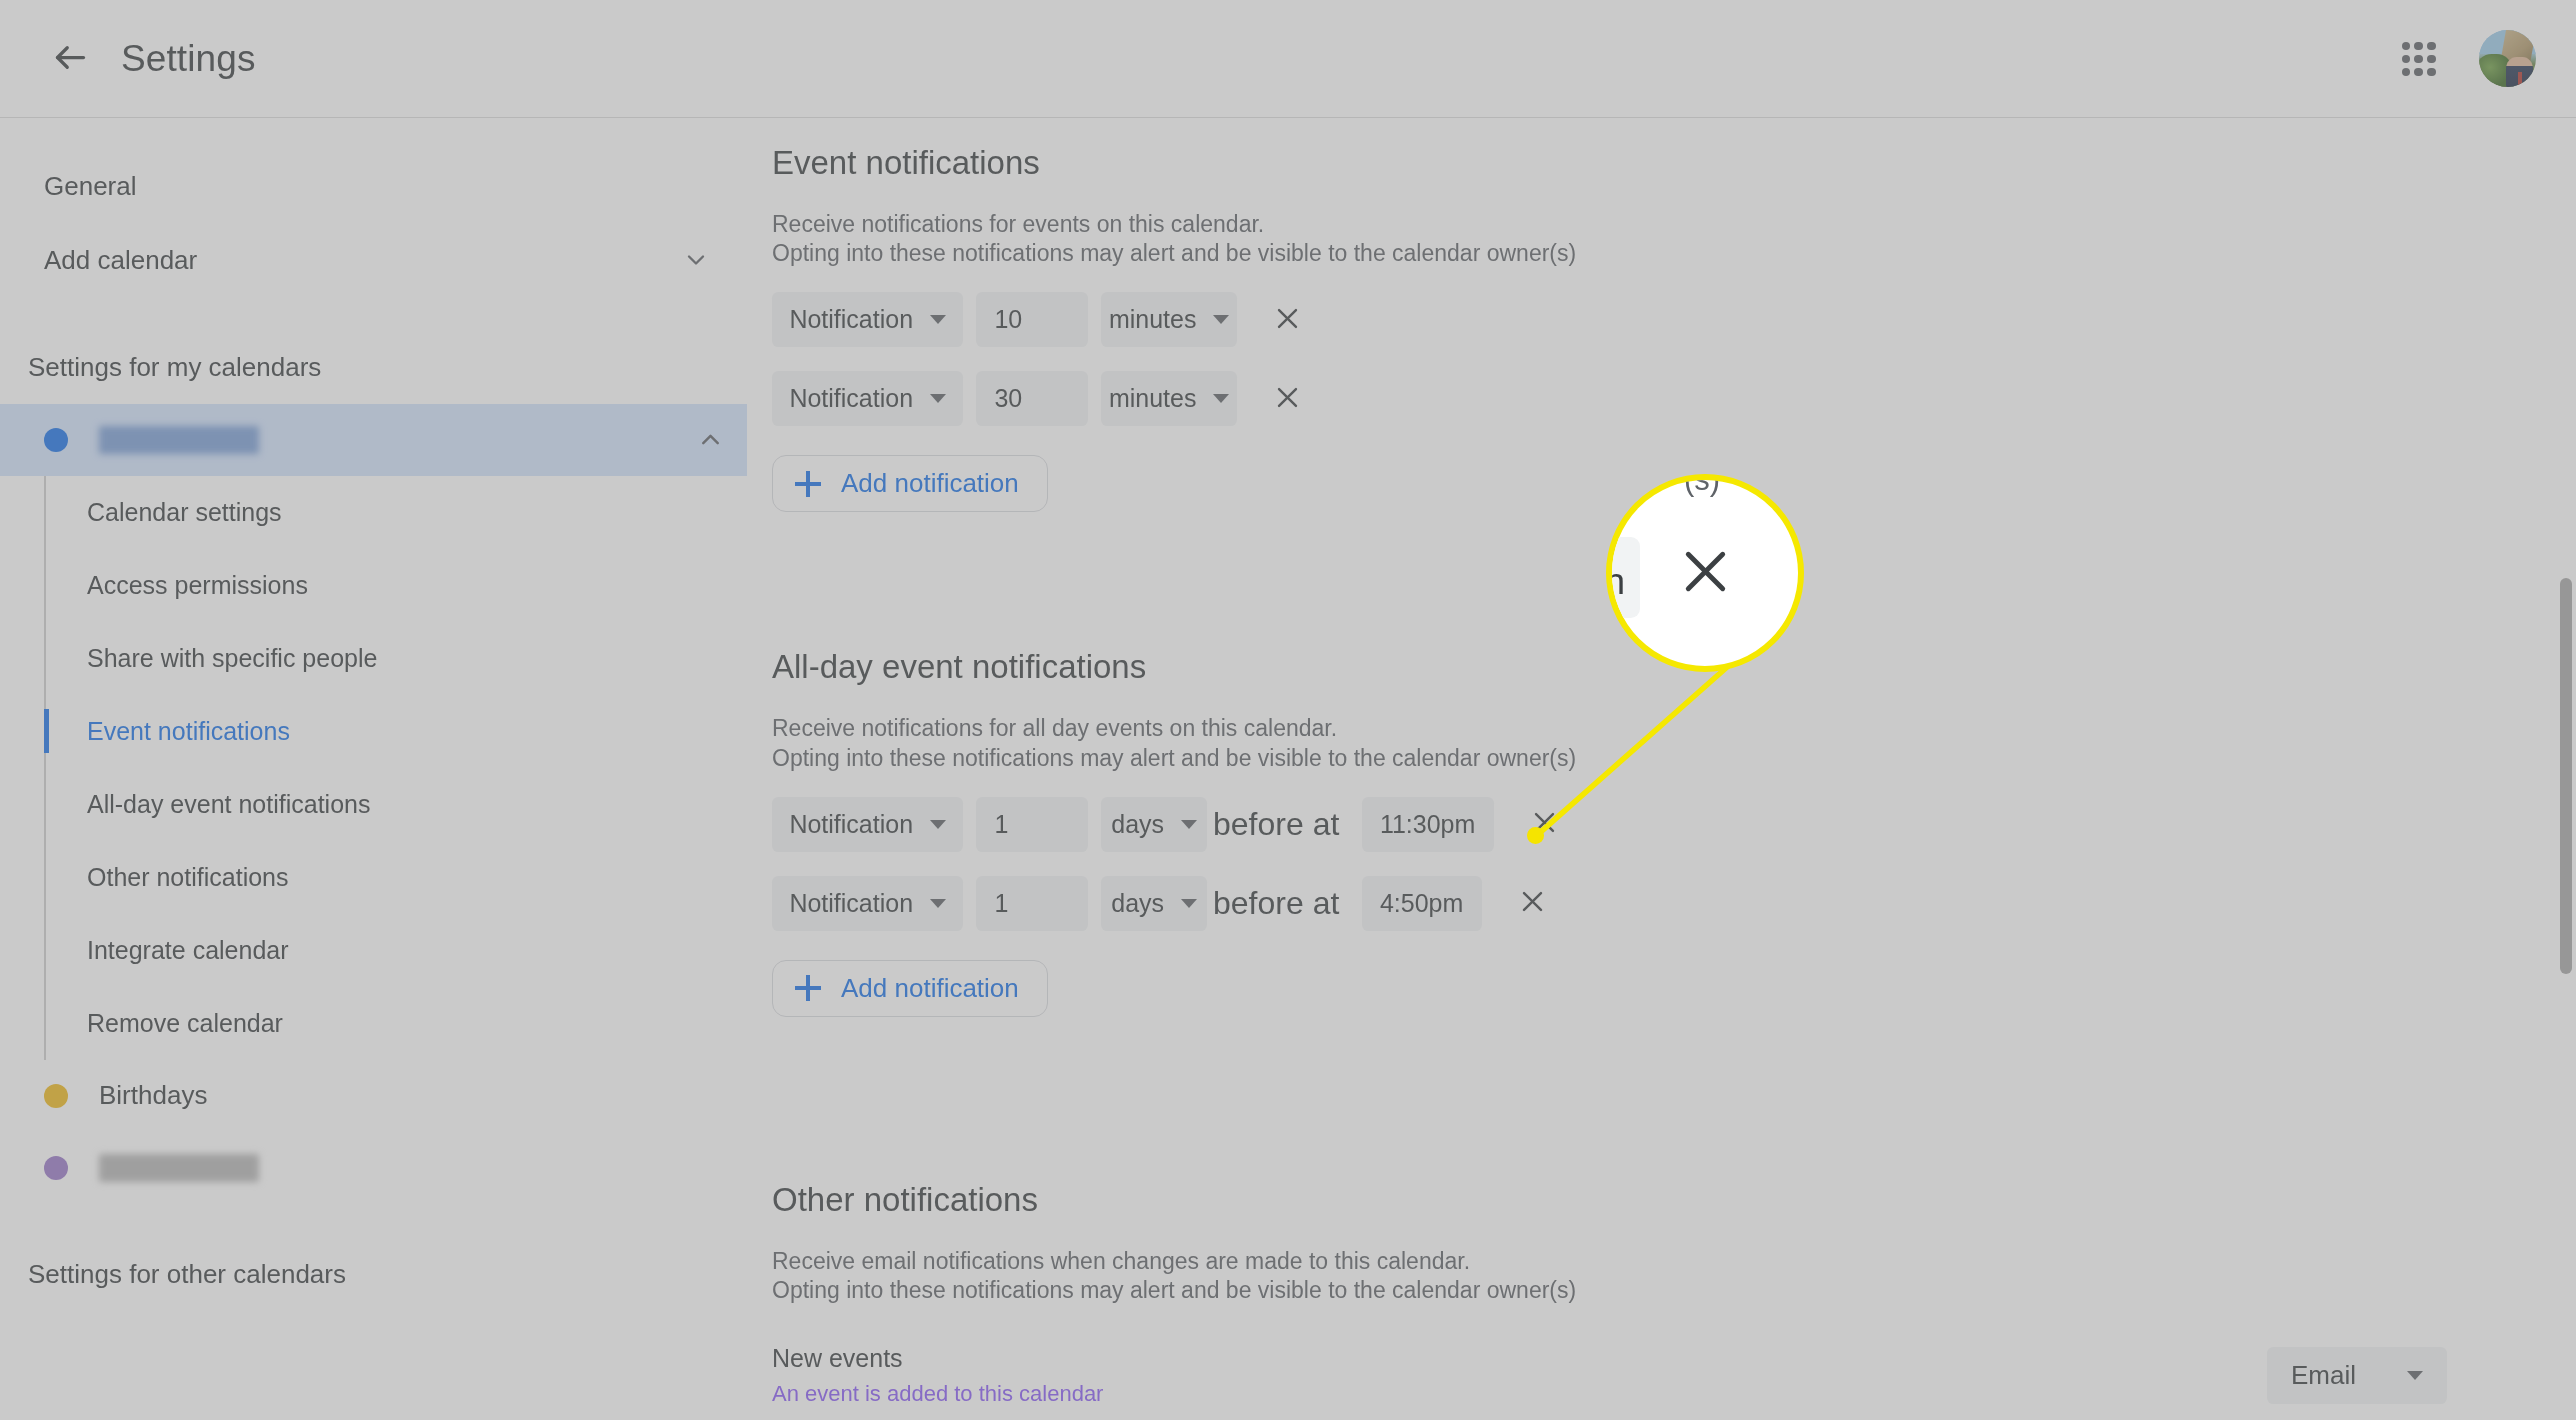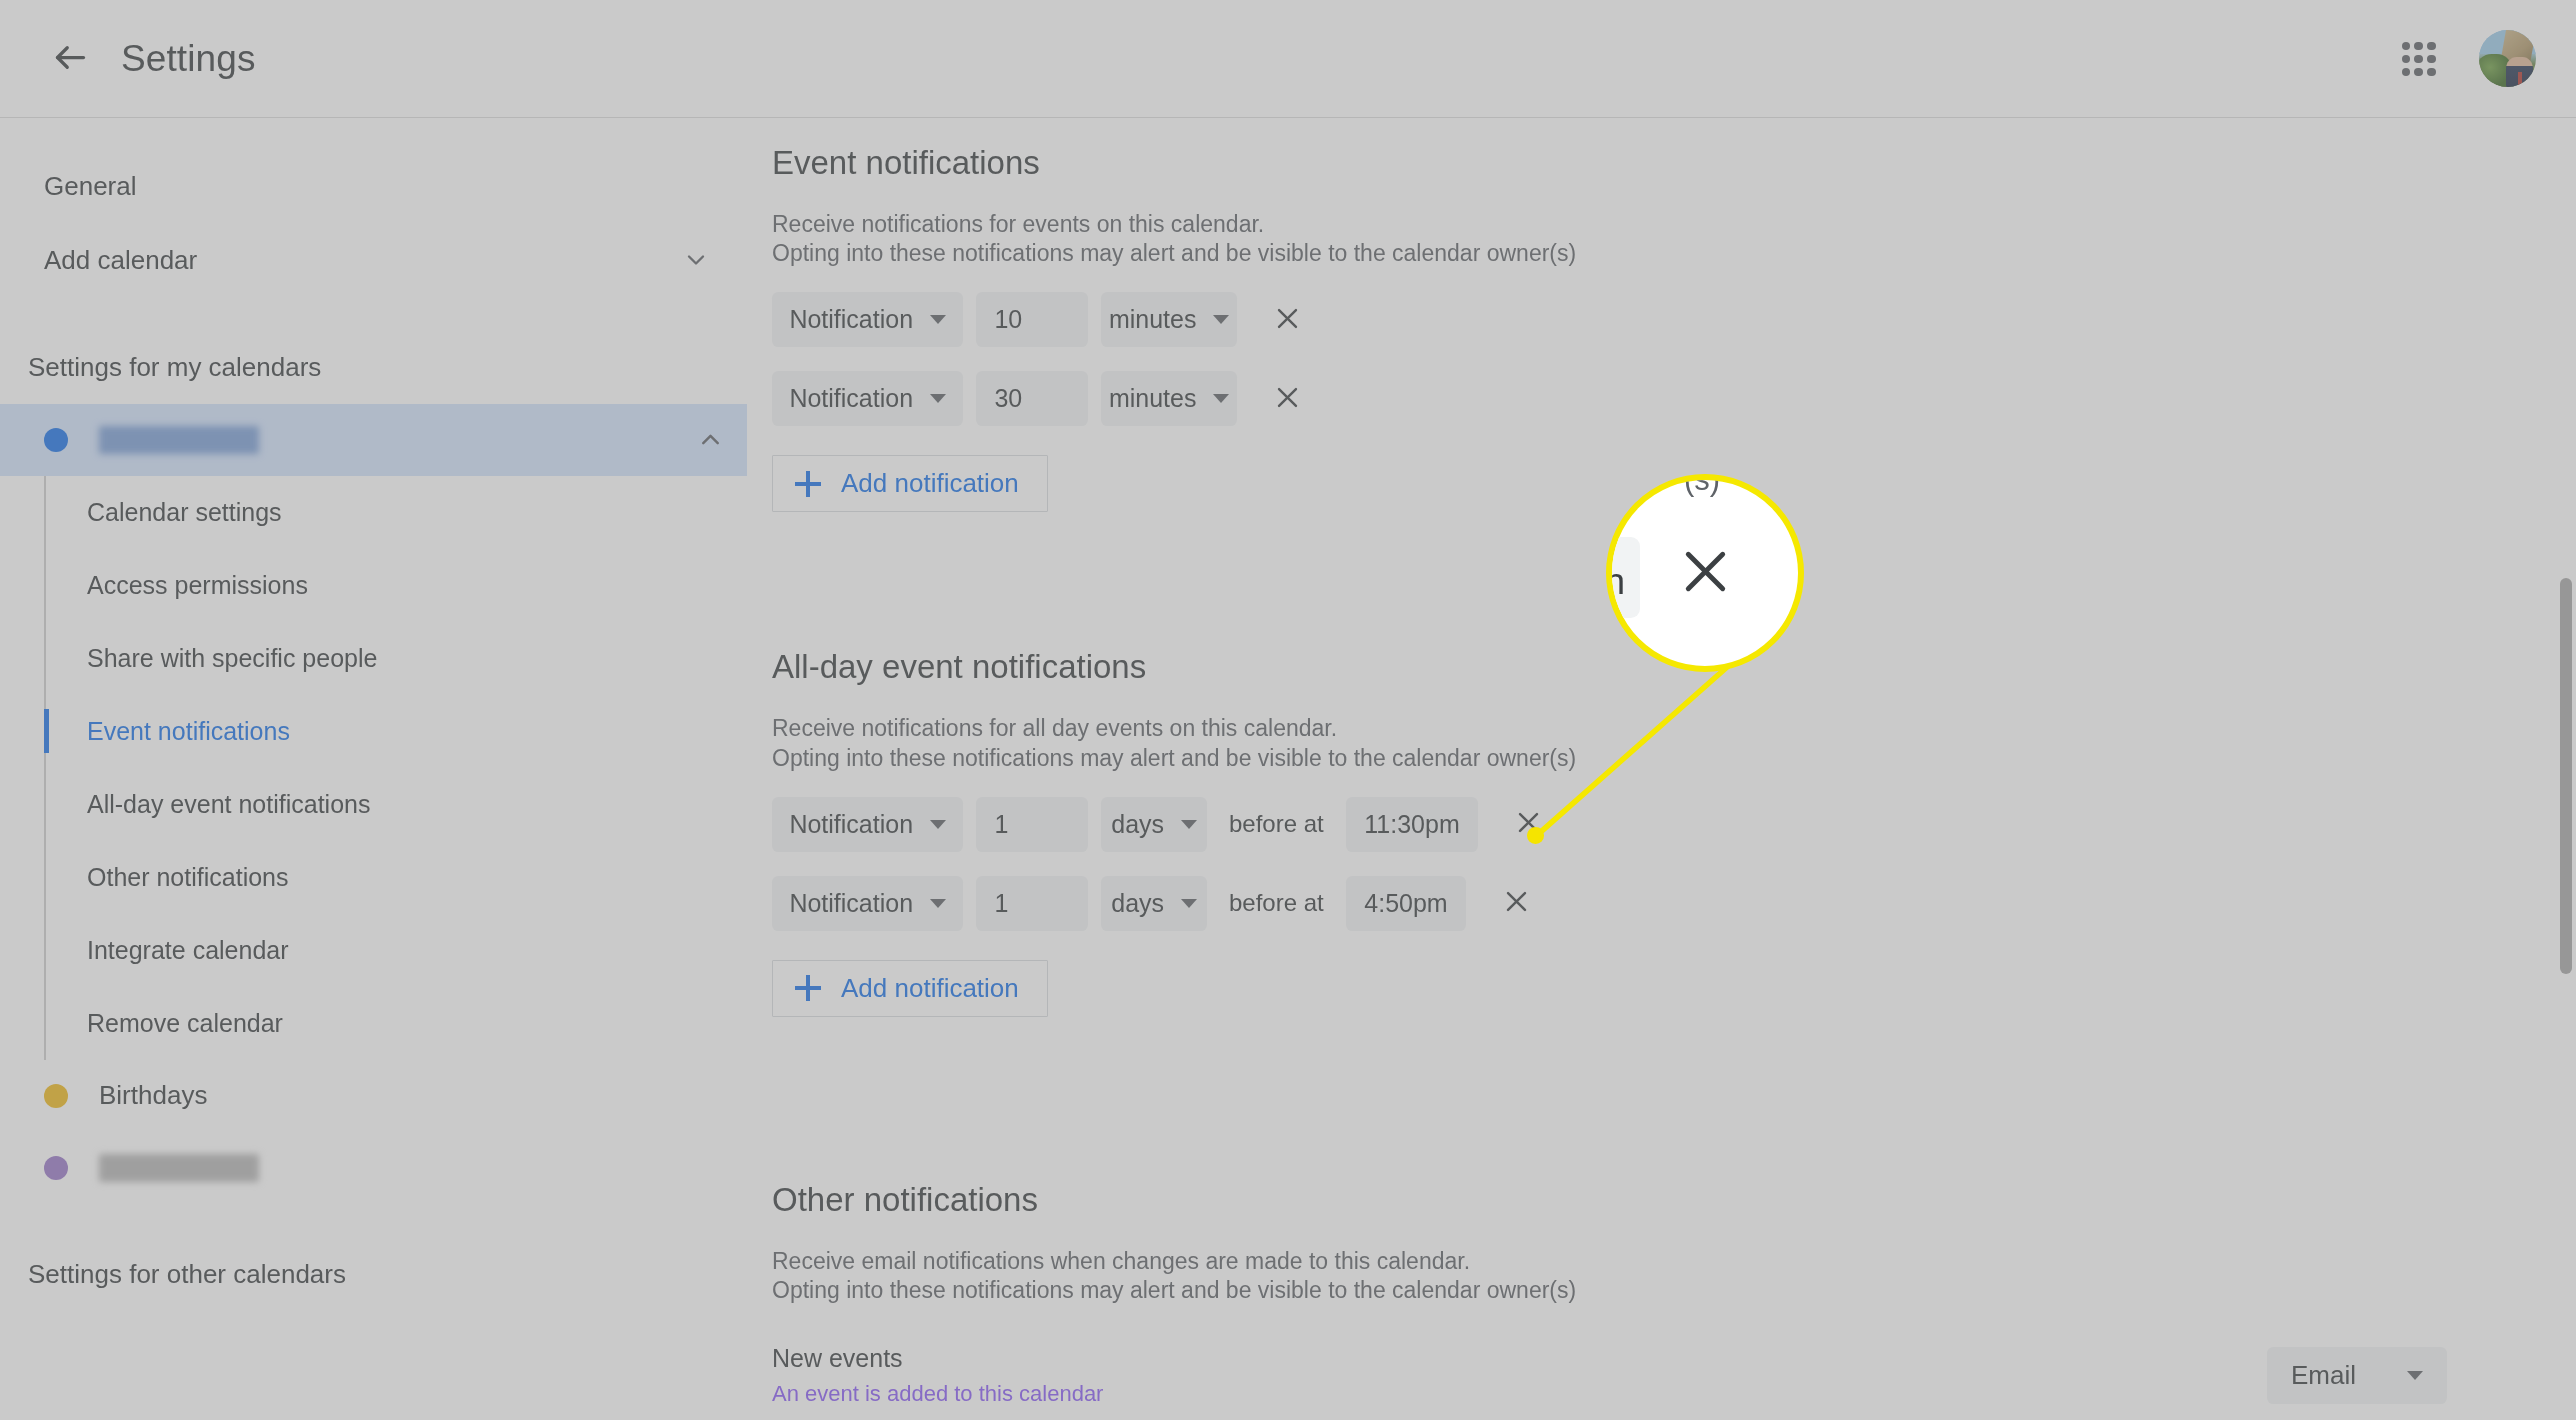--- a/index.html
+++ b/index.html
@@ -247,43 +247,43 @@
     border-left: 8.3px solid transparent;
     border-right: 8.3px solid transparent;
     border-top: 9.2px solid #5f6368;
   }
   .chip-notification { width: 191px; justify-content: space-between; }
   .chip-value { width: 112px; margin-left: 13px; }
   .chip-unit-minutes { width: 136px; margin-left: 13px; justify-content: space-between; }
   .chip-unit-days { width: 106px; margin-left: 13px; justify-content: space-between; }
   .chip-time { margin-left: 13px; }
   .before-at {
-    font-size: 24px;
-    color: #3c4043;
-    margin-left: 22px;
+    font-size: 32px;
+    color: #3c4043;
+    margin-left: 6px;
     margin-right: 9.2px;
   }
   .remove-x {
     width: 53px; height: 53px;
     margin-left: 24px;
     display: flex; align-items: center; justify-content: center;
     cursor: pointer;
     border-radius: 50%;
   }
   .remove-x svg { width: 29px; height: 29px; }
 
   .add-btn {
     display: inline-flex;
     align-items: center;
     gap: 20px;
     height: 57px;
     margin-top: 29px;
     padding: 0 28px 0 22px;
     border: 0.9px solid #dadce0;
-    border-radius: 1px;
+    border-radius: 14px;
     color: #1a73e8;
     font-size: 26px;
     font-weight: 500;
     cursor: pointer;
     background: #fff;
   }
   .add-btn .plus {
     position: relative;
     width: 26px; height: 26px;
   }

